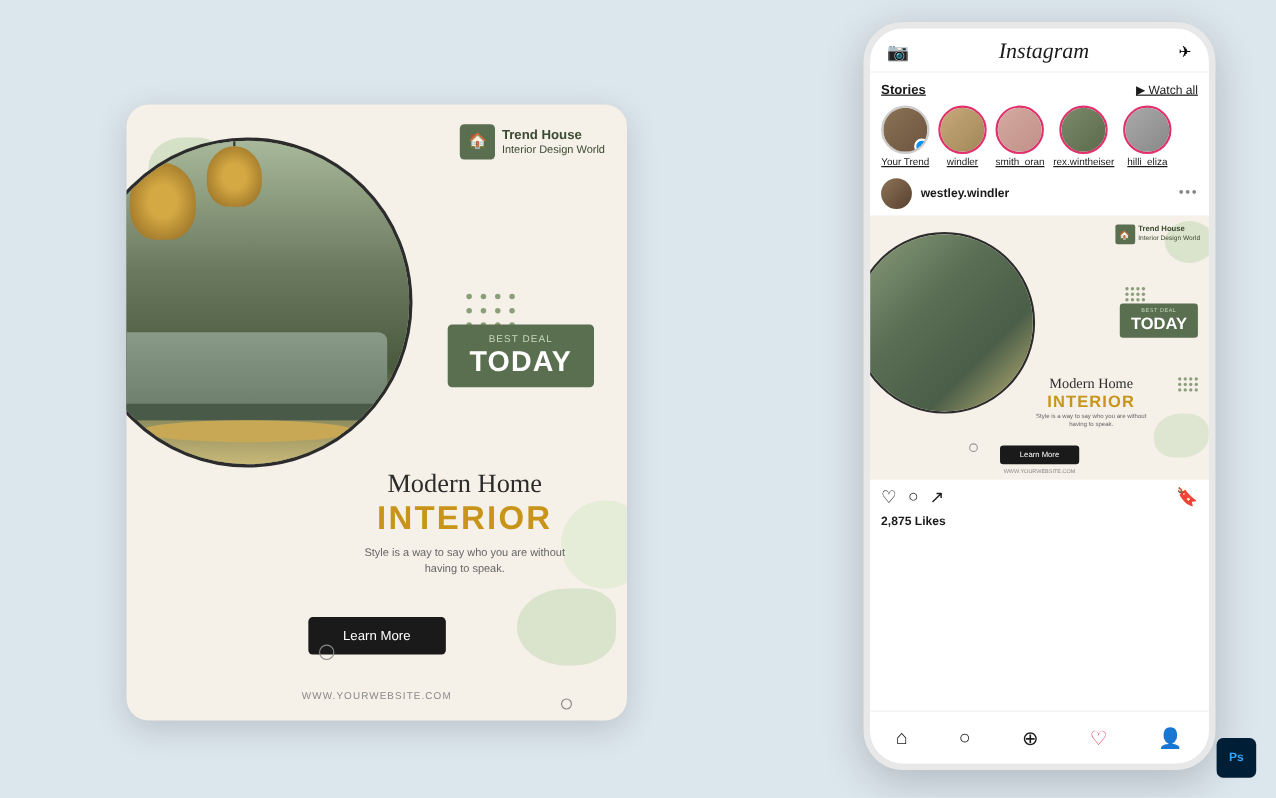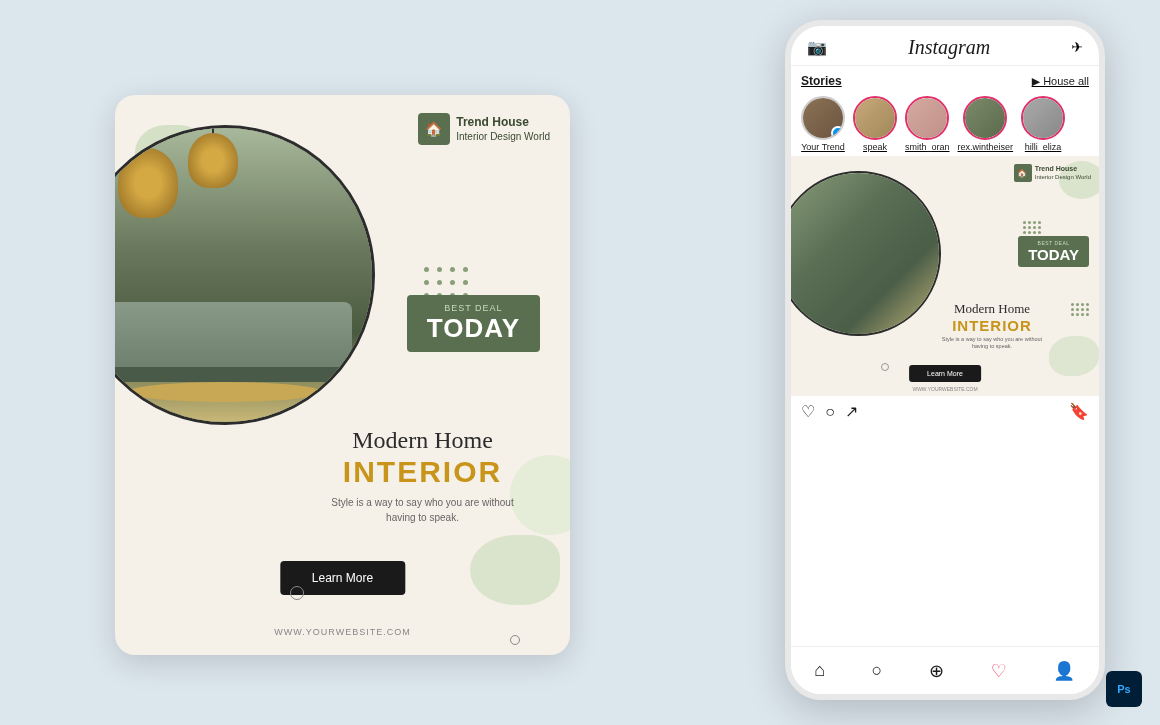--- a/index.html
+++ b/index.html
@@ -488,35 +488,35 @@
 
   <div class="ig-header">
     <span style="font-size:16px;">📷</span>
     <span class="ig-logo">Instagram</span>
     <span style="font-size:14px;">✈</span>
   </div>
 
   <div class="stories-bar">
     <div class="stories-header">
       <span class="stories-label">Stories</span>
-      <span class="watch-all">▶ House all</span>
+      <span class="watch-all">▶ Watch all</span>
     </div>
     <div class="stories-row">
       <div class="story-item">
         <div class="story-avatar your-story">
           <div class="story-avatar-inner av1"></div>
           <div class="story-add">+</div>
         </div>
         <span class="story-name">Your Trend</span>
       </div>
       <div class="story-item">
         <div class="story-avatar">
             <div class="story-avatar-inner av2"></div>
           </div>
-        <span class="story-name">speak</span>
+        <span class="story-name">windler</span>
       </div>
       <div class="story-item">
         <div class="story-avatar">
             <div class="story-avatar-inner av3"></div>
           </div>
         <span class="story-name">smith_oran</span>
       </div>
       <div class="story-item">
         <div class="story-avatar">
             <div class="story-avatar-inner av4"></div>
@@ -525,20 +525,25 @@
       </div>
       <div class="story-item">
         <div class="story-avatar">
             <div class="story-avatar-inner av5"></div>
           </div>
         <span class="story-name">hilli_eliza</span>
       </div>
     </div>
   </div>
 
+  <div class="post-header">
+    <div class="post-avatar"></div>
+    <span class="post-username">westley.windler</span>
+    <span class="post-more">•••</span>
+  </div>
 
   <div class="post-image">
     <div class="mini-card">
 
       <div class="mini-photo">
         <div class="mini-photo-inner"></div>
       </div>
       <div class="mini-blob-tr"></div>
       <div class="mini-blob-br"></div>
 
@@ -594,20 +599,21 @@
       <div class="mini-circ"></div>
     </div>
   </div>
 
   <div class="post-actions">
     <span class="action-icon">♡</span>
     <span class="action-icon">○</span>
     <span class="action-icon">↗</span>
     <span class="action-save">🔖</span>
   </div>
+  <div class="likes">2,875 Likes</div>
 
   <div class="ig-nav">
     <span class="nav-icon">⌂</span>
     <span class="nav-icon">○</span>
     <span class="nav-icon">⊕</span>
     <span class="nav-icon" style="color:#e83a5e;">♡</span>
     <span class="nav-icon">👤</span>
   </div>
 </div>
 

